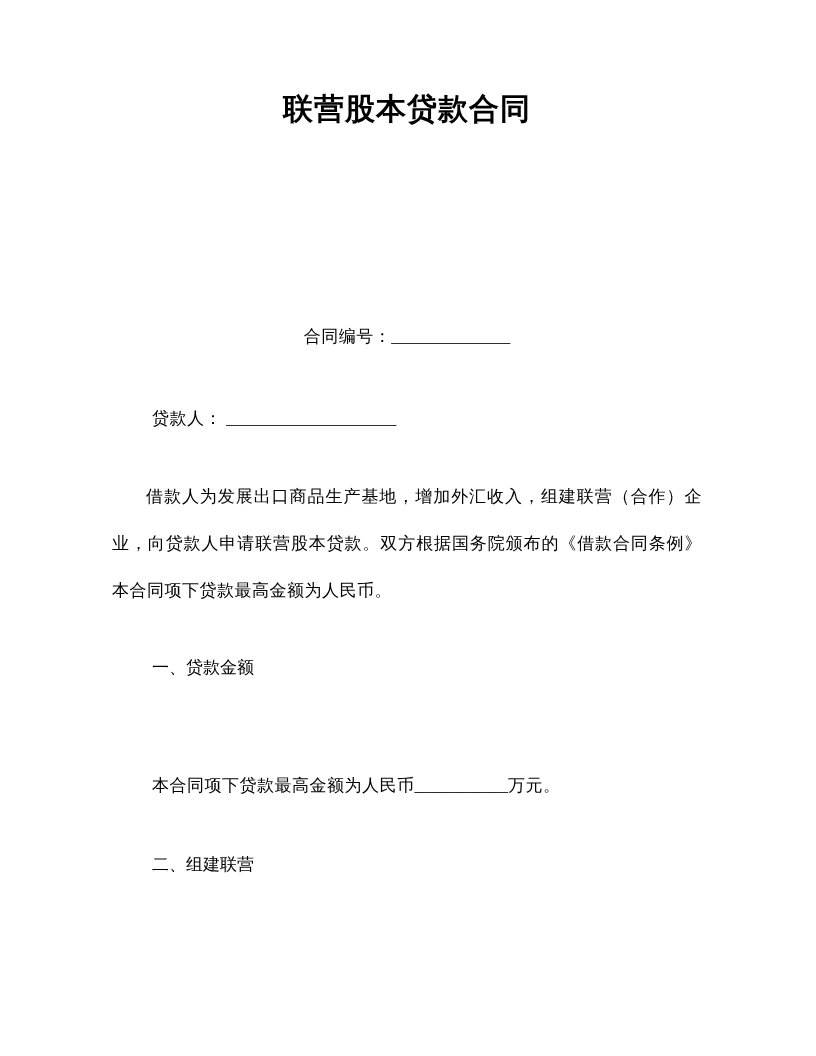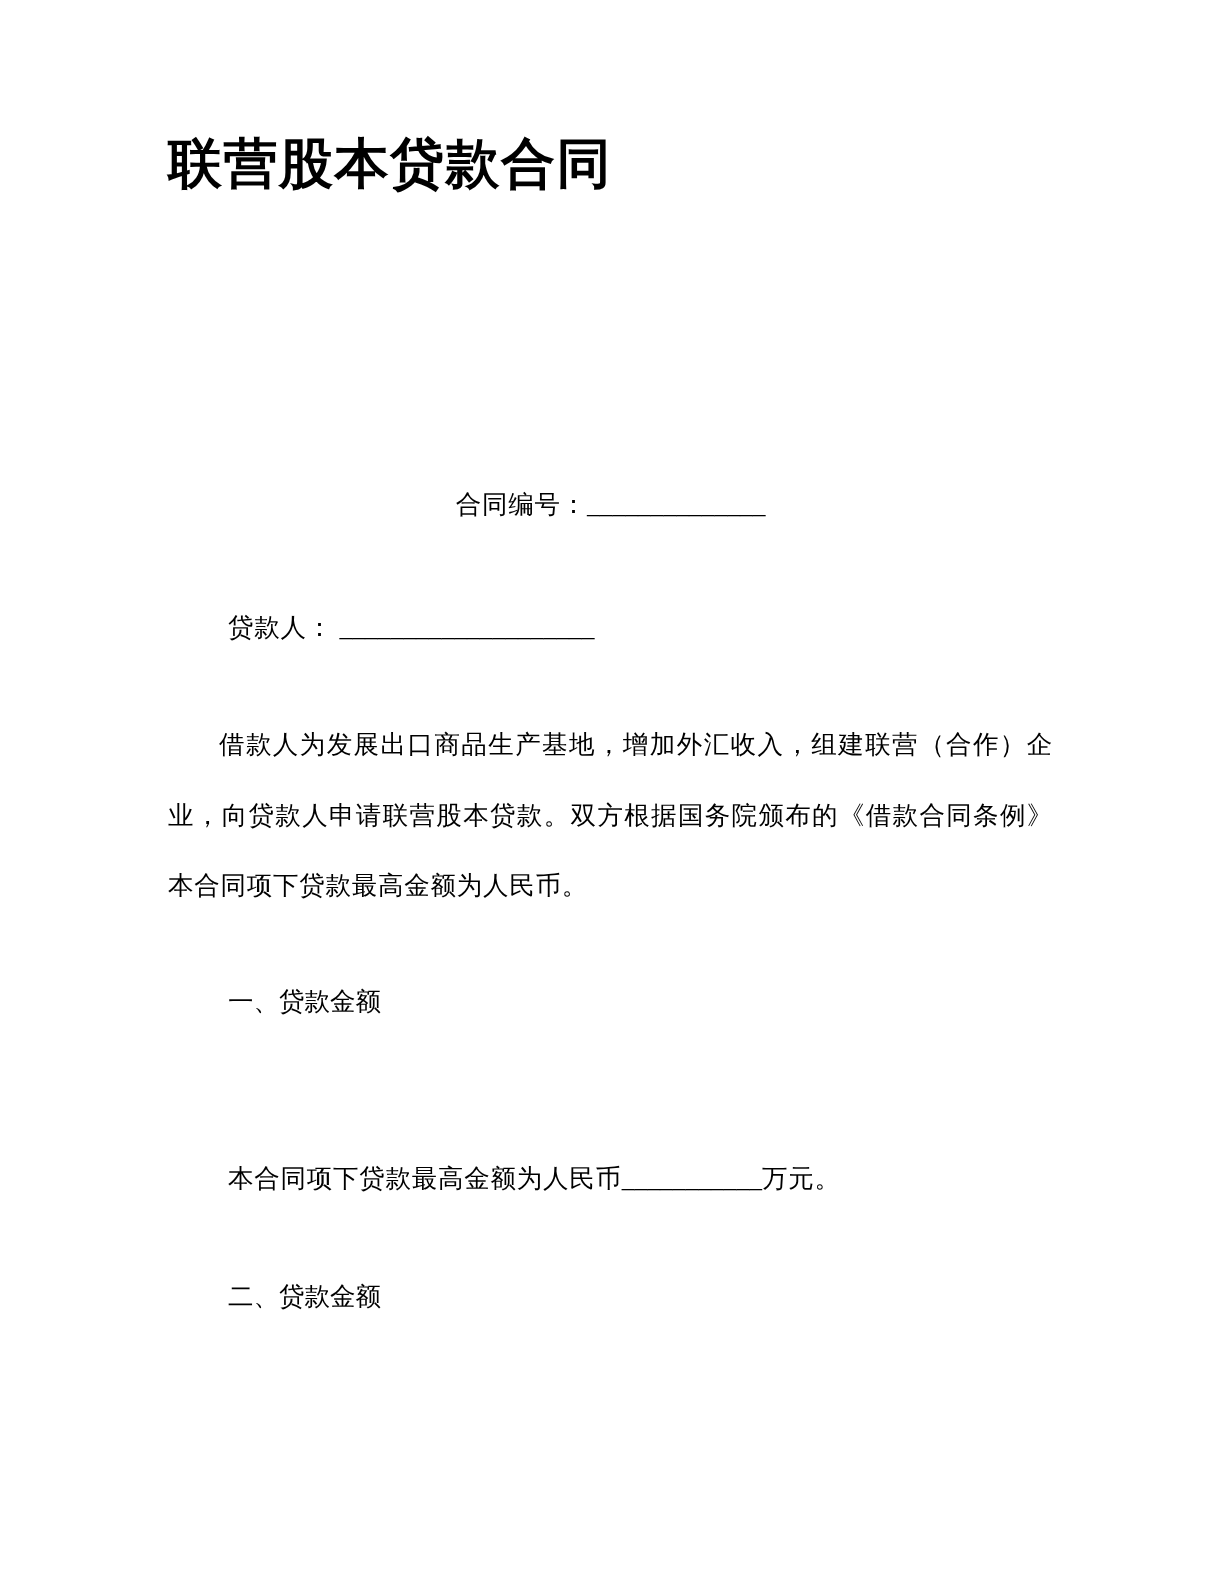--- a/index.html
+++ b/index.html
@@ -14,22 +14,22 @@
     margin: 0 auto;
     background: #ffffff;
     box-sizing: border-box;
     padding: 88px 114px 0 112px;
     font-family: "Liberation Serif", "DejaVu Serif", serif;
     color: #000000;
     overflow: hidden;
   }
   .doc-title {
     margin: 0;
-    text-align: left;
-    font-size: 36px;
+    text-align: center;
+    font-size: 30px;
     line-height: 42px;
     font-weight: bold;
     letter-spacing: 1px;
   }
   .line {
     font-size: 17px;
     line-height: 18px;
     white-space: nowrap;
   }
   .contract-no {
@@ -89,15 +89,15 @@
 
 
   <p class="intro">借款人为发展出口商品生产基地，增加外汇收入，组建联营（合作）企业，向贷款人申请联营股本贷款。双方根据国务院颁布的《借款合同条例》本合同项下贷款最高金额为人民币。</p>
 
   <div class="line section-heading">一、贷款金额</div>
 
   <div class="line amount-line">
     <span class="label">本合同项下贷款最高金额为人民币</span><span class="blank">___________</span><span class="label">万元。</span>
   </div>
 
-  <div class="line section-heading-2">二、贷款金额</div>
+  <div class="line section-heading-2">二、组建联营</div>
 
 </div>
 
 </body></html>

